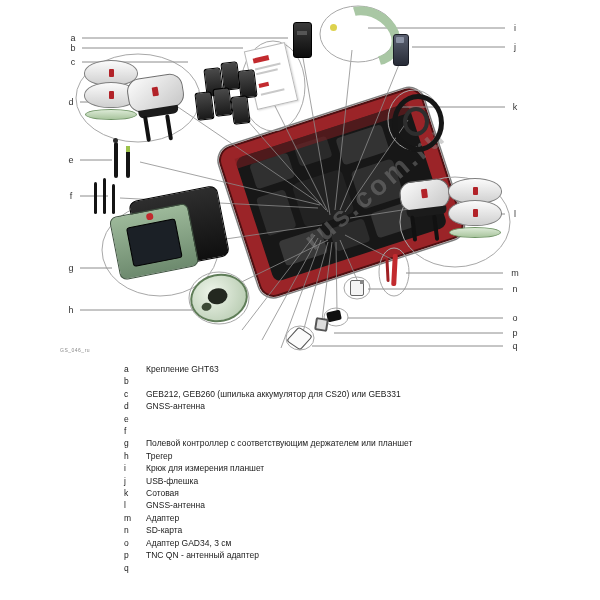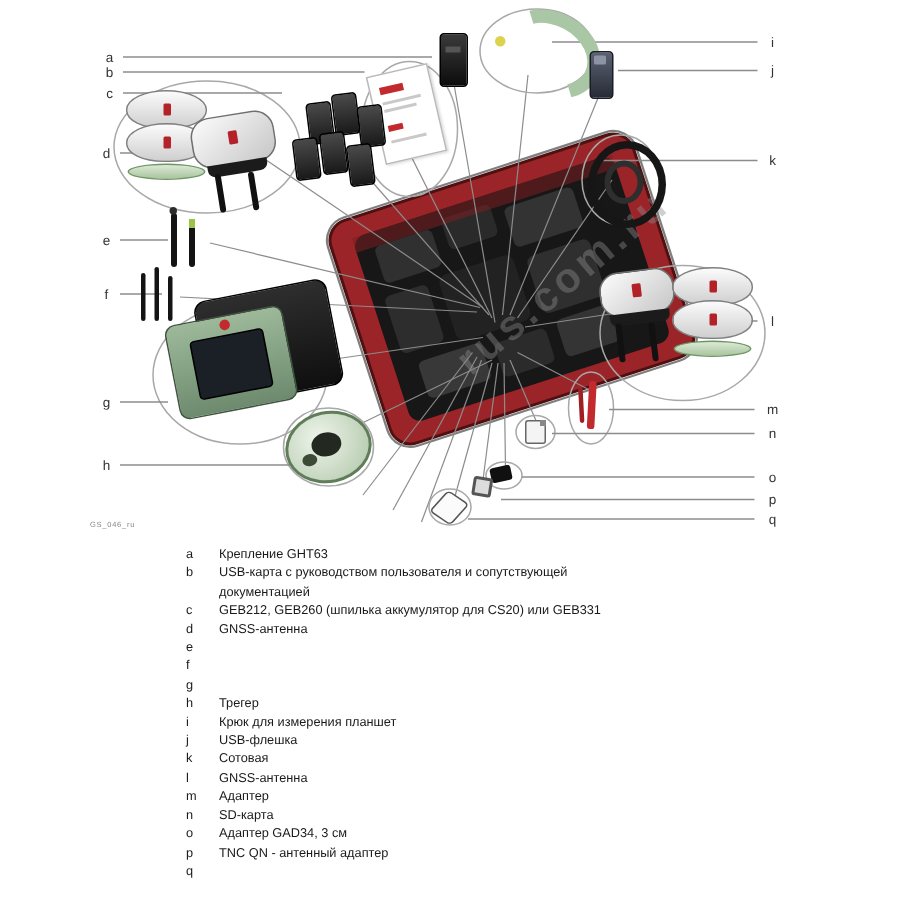--- a/index.html
+++ b/index.html
@@ -282,40 +282,39 @@
   <div class="figid">GS_046_ru</div>
 
   <div class="legend">
     <div class="lrow">
       <span class="lkey">a</span>
       <span class="ltext">Крепление GHT63</span>
     </div>
     <div>
       <div class="lrow">
         <span class="lkey">b</span>
-        <span class="ltext">USB-карта с руководством пользователя и сопутствующей</span>
       </div>
-      <div class="ltext2">документацией</div>
     </div>
     <div class="lrow">
       <span class="lkey">c</span>
       <span class="ltext">GEB212, GEB260 (шпилька аккумулятор для CS20) или GEB331</span>
     </div>
     <div class="lrow">
       <span class="lkey">d</span>
       <span class="ltext">GNSS-антенна</span>
     </div>
     <div class="lrow">
       <span class="lkey">e</span>
     </div>
     <div class="lrow">
       <span class="lkey">f</span>
     </div>
     <div class="lrow">
       <span class="lkey">g</span>
+      <span class="ltext">Полевой контроллер с соответствующим держателем или планшет</span>
     </div>
     <div class="lrow">
       <span class="lkey">h</span>
       <span class="ltext">Трегер</span>
     </div>
     <div class="lrow">
       <span class="lkey">i</span>
       <span class="ltext">Крюк для измерения планшет</span>
     </div>
     <div class="lrow">

